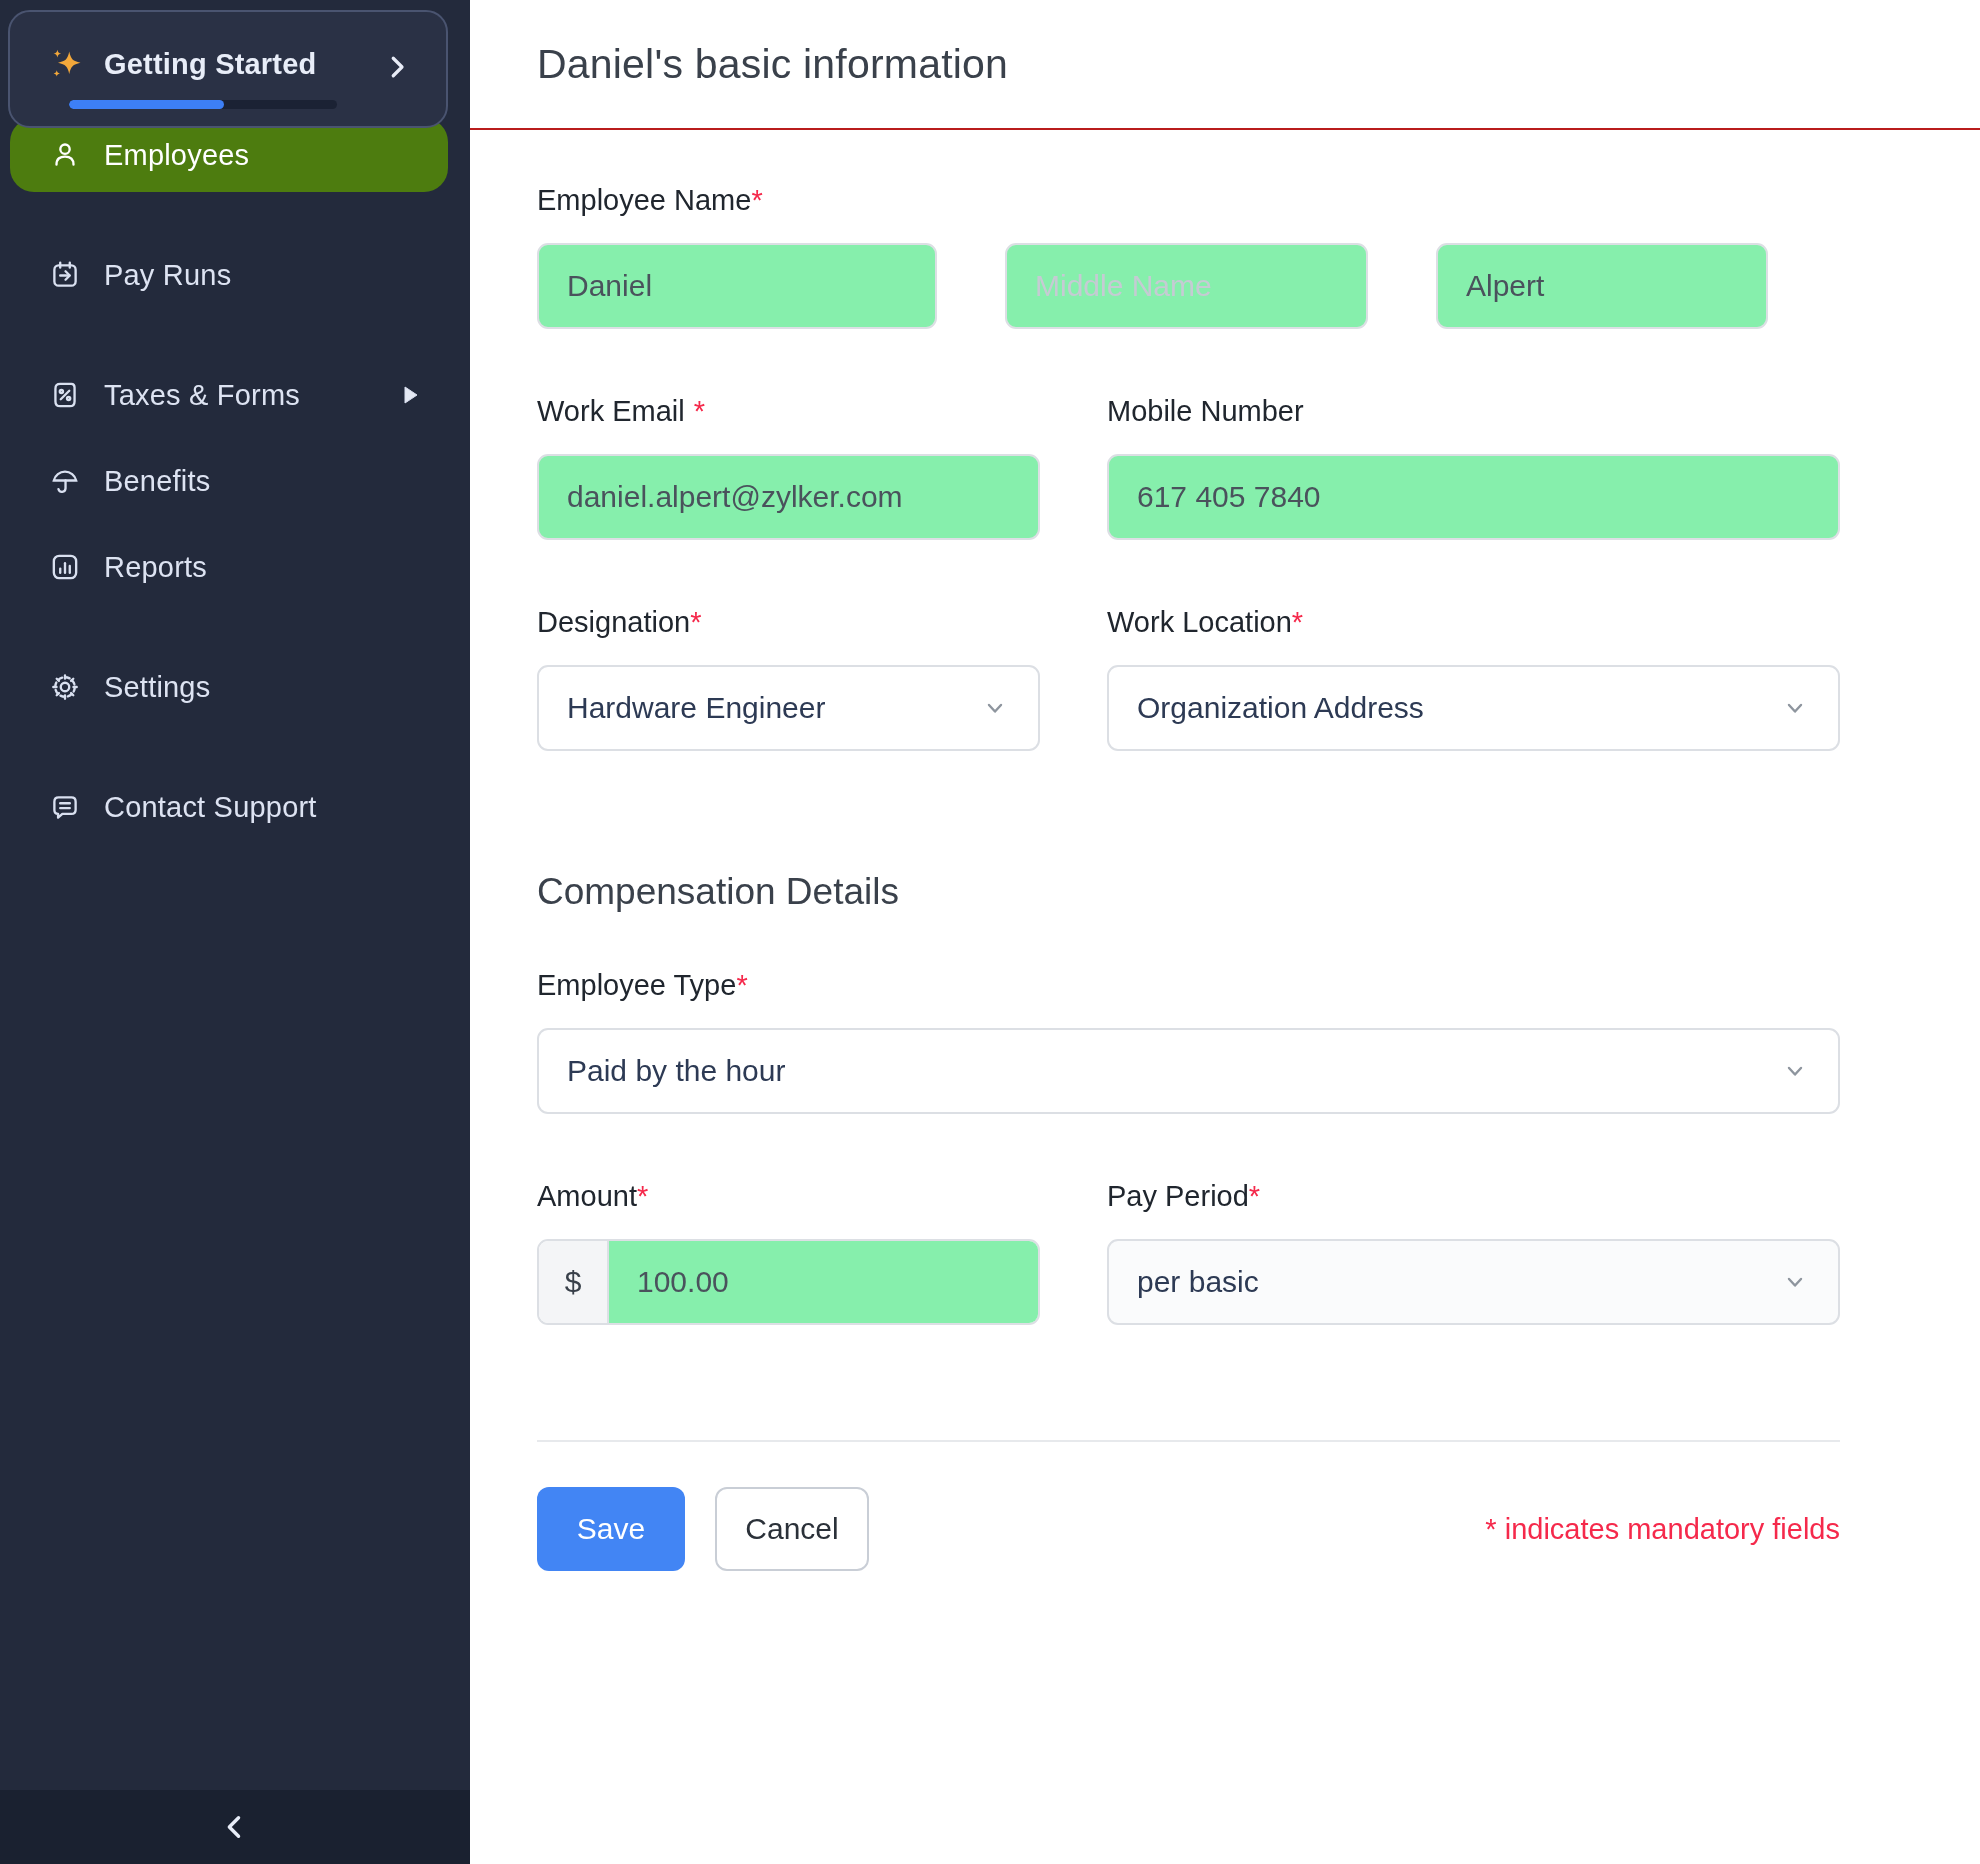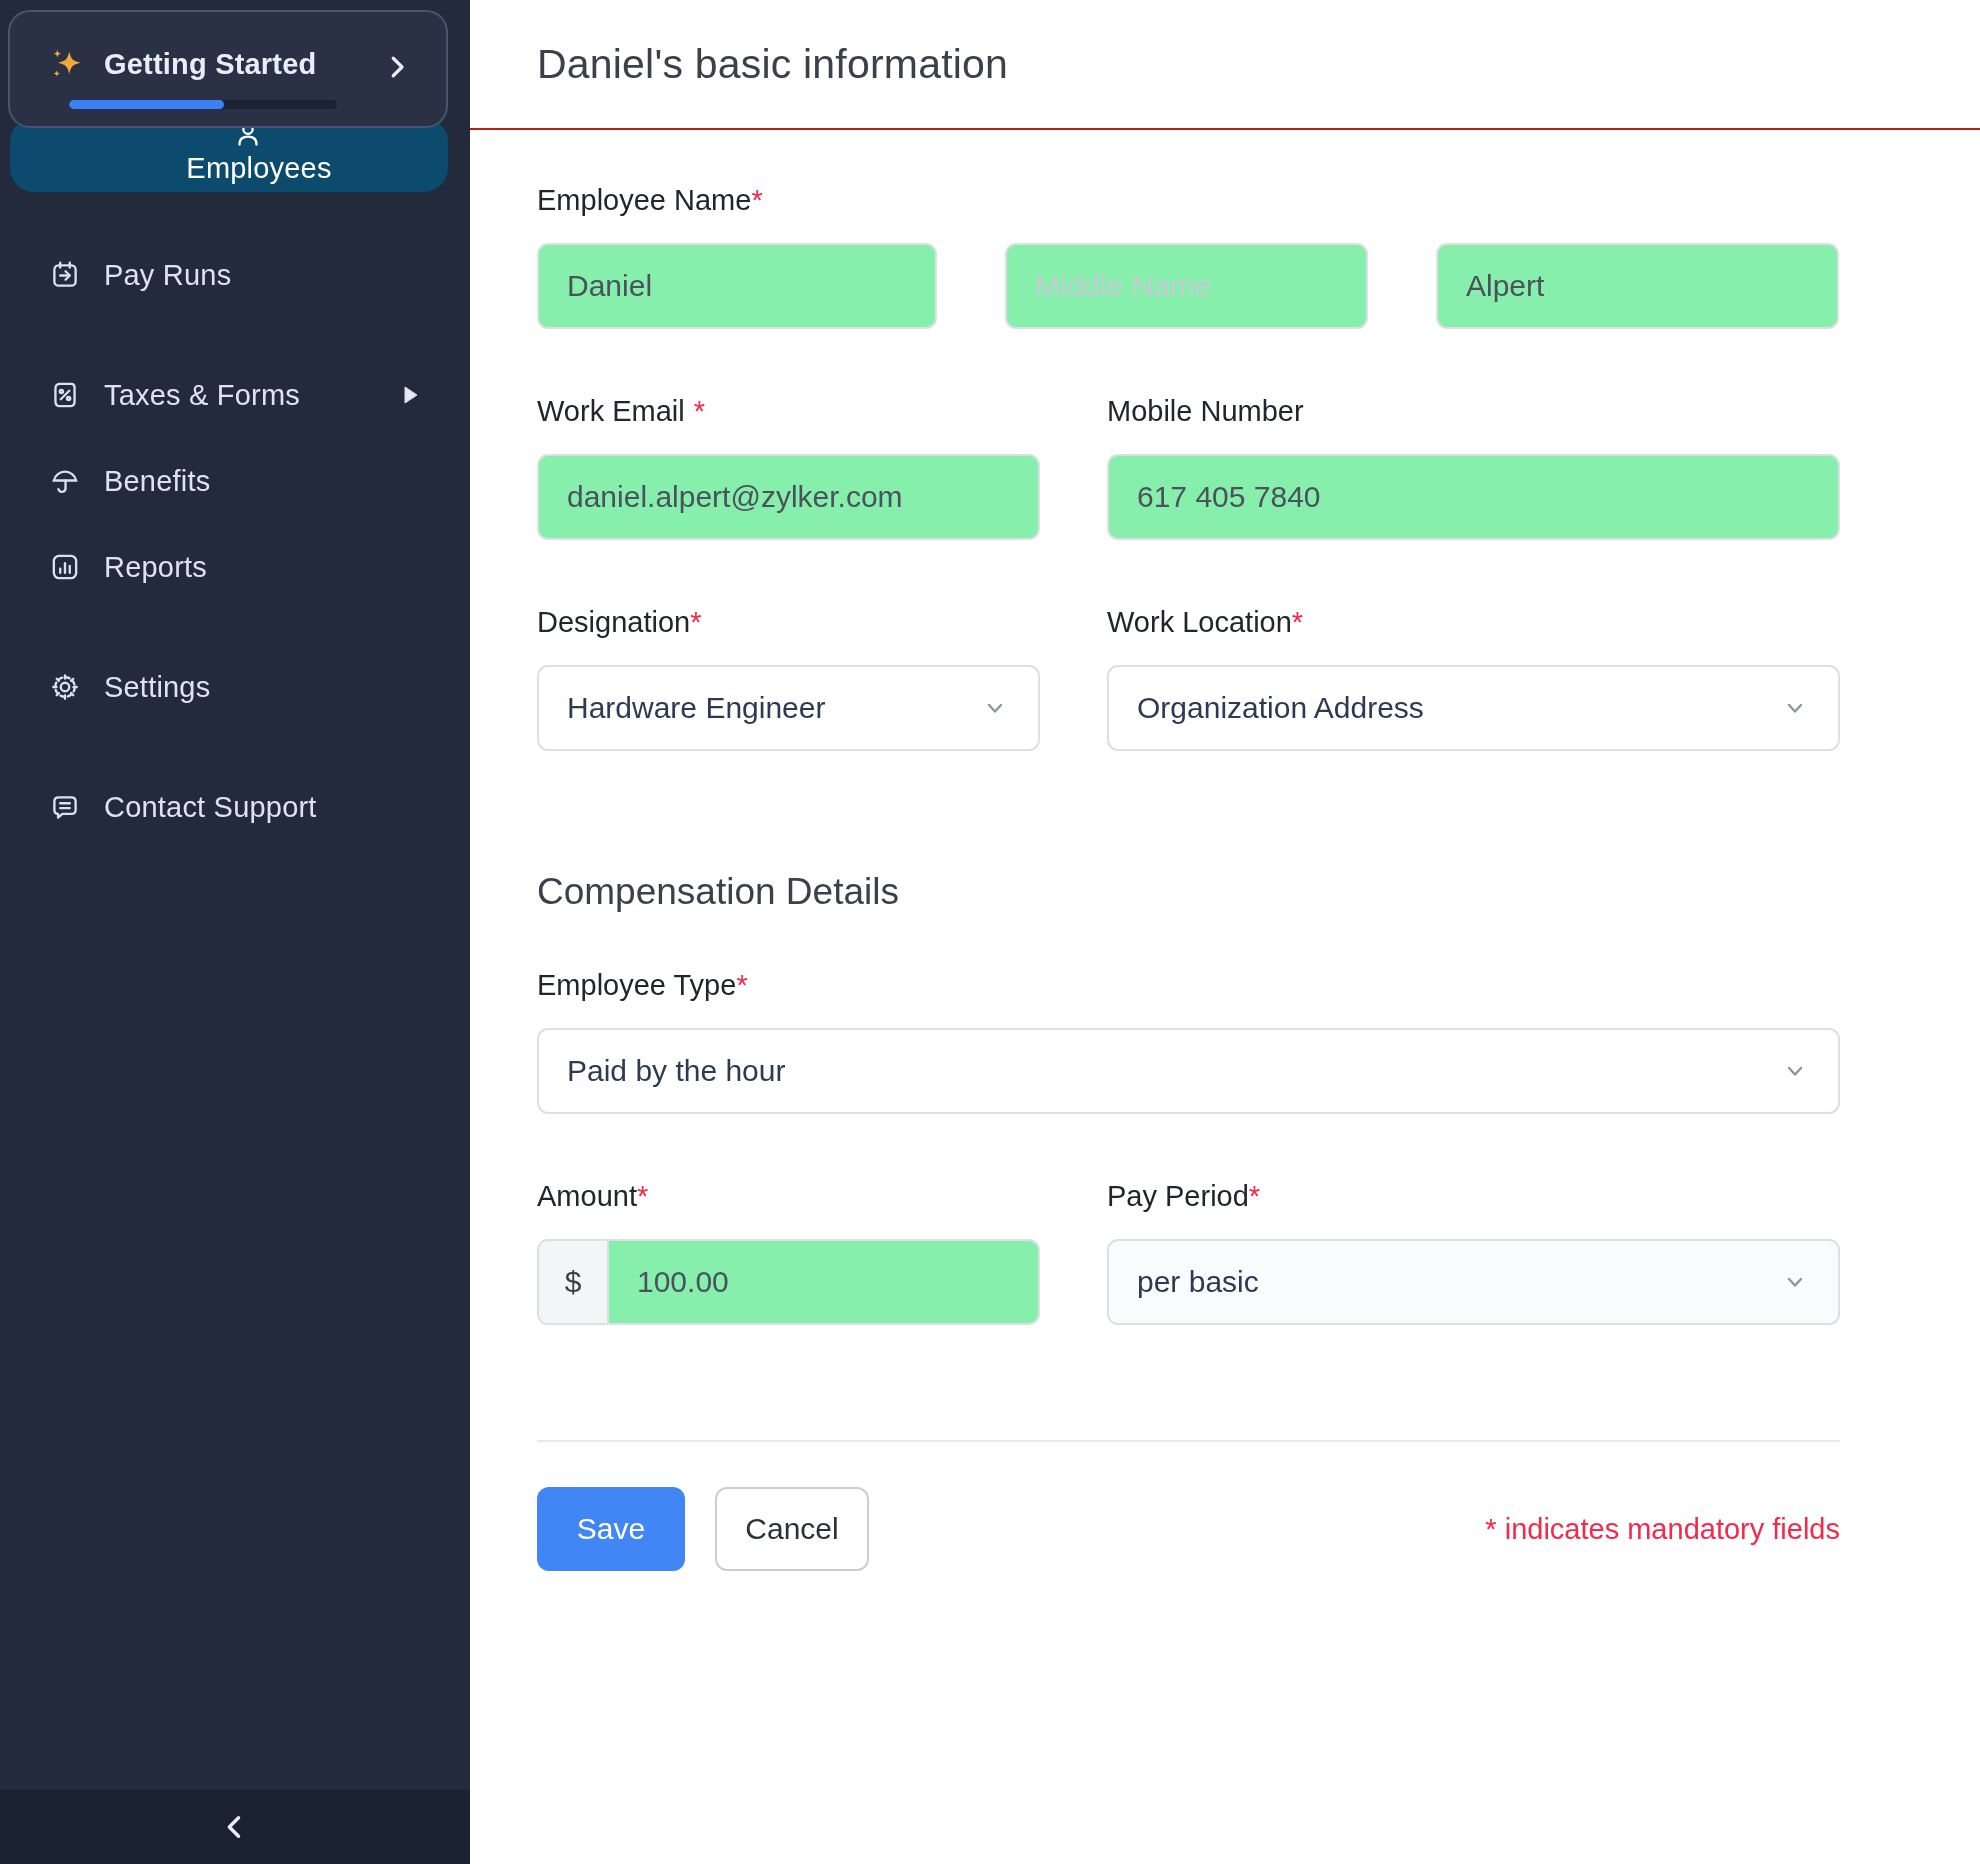--- a/index.html
+++ b/index.html
@@ -29,21 +29,21 @@
   .gs-progress-fill { height:100%; background:#3D7FF5; border-radius:5px; }
 
   .nav { margin-top:32px; }
   .nav-item {
     display:flex; align-items:center; height:74px;
     margin:0 22px 12px 10px; padding-left:38px; border-radius:24px;
     color:#DDE3F2; cursor:pointer;
   }
   .nav-item .icon { width:34px; height:34px; flex:0 0 34px; display:flex; align-items:center; justify-content:center; }
   .nav-item .nav-label { margin-left:22px; font-size:29px; letter-spacing:.2px; }
-  .nav-item.selected { background:#0c4a6e; color:#FFFFFF;flex-direction:column; }
+  .nav-item.selected { background:#4d7c0f; color:#FFFFFF; }
   .nav-item.group-gap { margin-top:46px; }
   .nav-item svg { stroke:#D9E0F0; }
   .nav-item.selected svg { stroke:#FFFFFF; }
   .submenu-arrow { margin-left:auto; margin-right:30px; display:flex; }
 
   .sidebar-footer {
     position:absolute; left:0; bottom:0; width:100%; height:74px;
     background:#1A2130; display:flex; align-items:center; justify-content:center;
     cursor:pointer;
   }
@@ -69,21 +69,21 @@
   .tinput {
     width:100%; height:86px; border:2px solid #DCDFE4; border-radius:11px;
     font-family:inherit; font-size:30px; color:#4A525C; padding:0 28px;
     background:#86efac; outline:none;
   }
   .tinput::placeholder { color:#C5CBD3; }
 
   .name-row { display:flex; gap:68px; }
   .name-row .tinput { width:400px; }
   .name-row .tinput.middle { width:363px; }
-  .name-row .tinput.last  { width:403px; }
+  .name-row .tinput.last  { width:332px; }
 
   .select {
     height:86px; border:2px solid #DCDFE4; border-radius:11px; background:#fff;
     display:flex; align-items:center; padding:0 26px 0 28px; cursor:pointer;
   }
   .select .sel-text { font-size:30px; color:#2D3A54; flex:1 1 auto; }
   .select.subtle { background:#FAFBFC; }
 
   .section-title { font-size:37px; color:#3A414B; font-weight:500; margin:120px 0 56px 0; }
 

